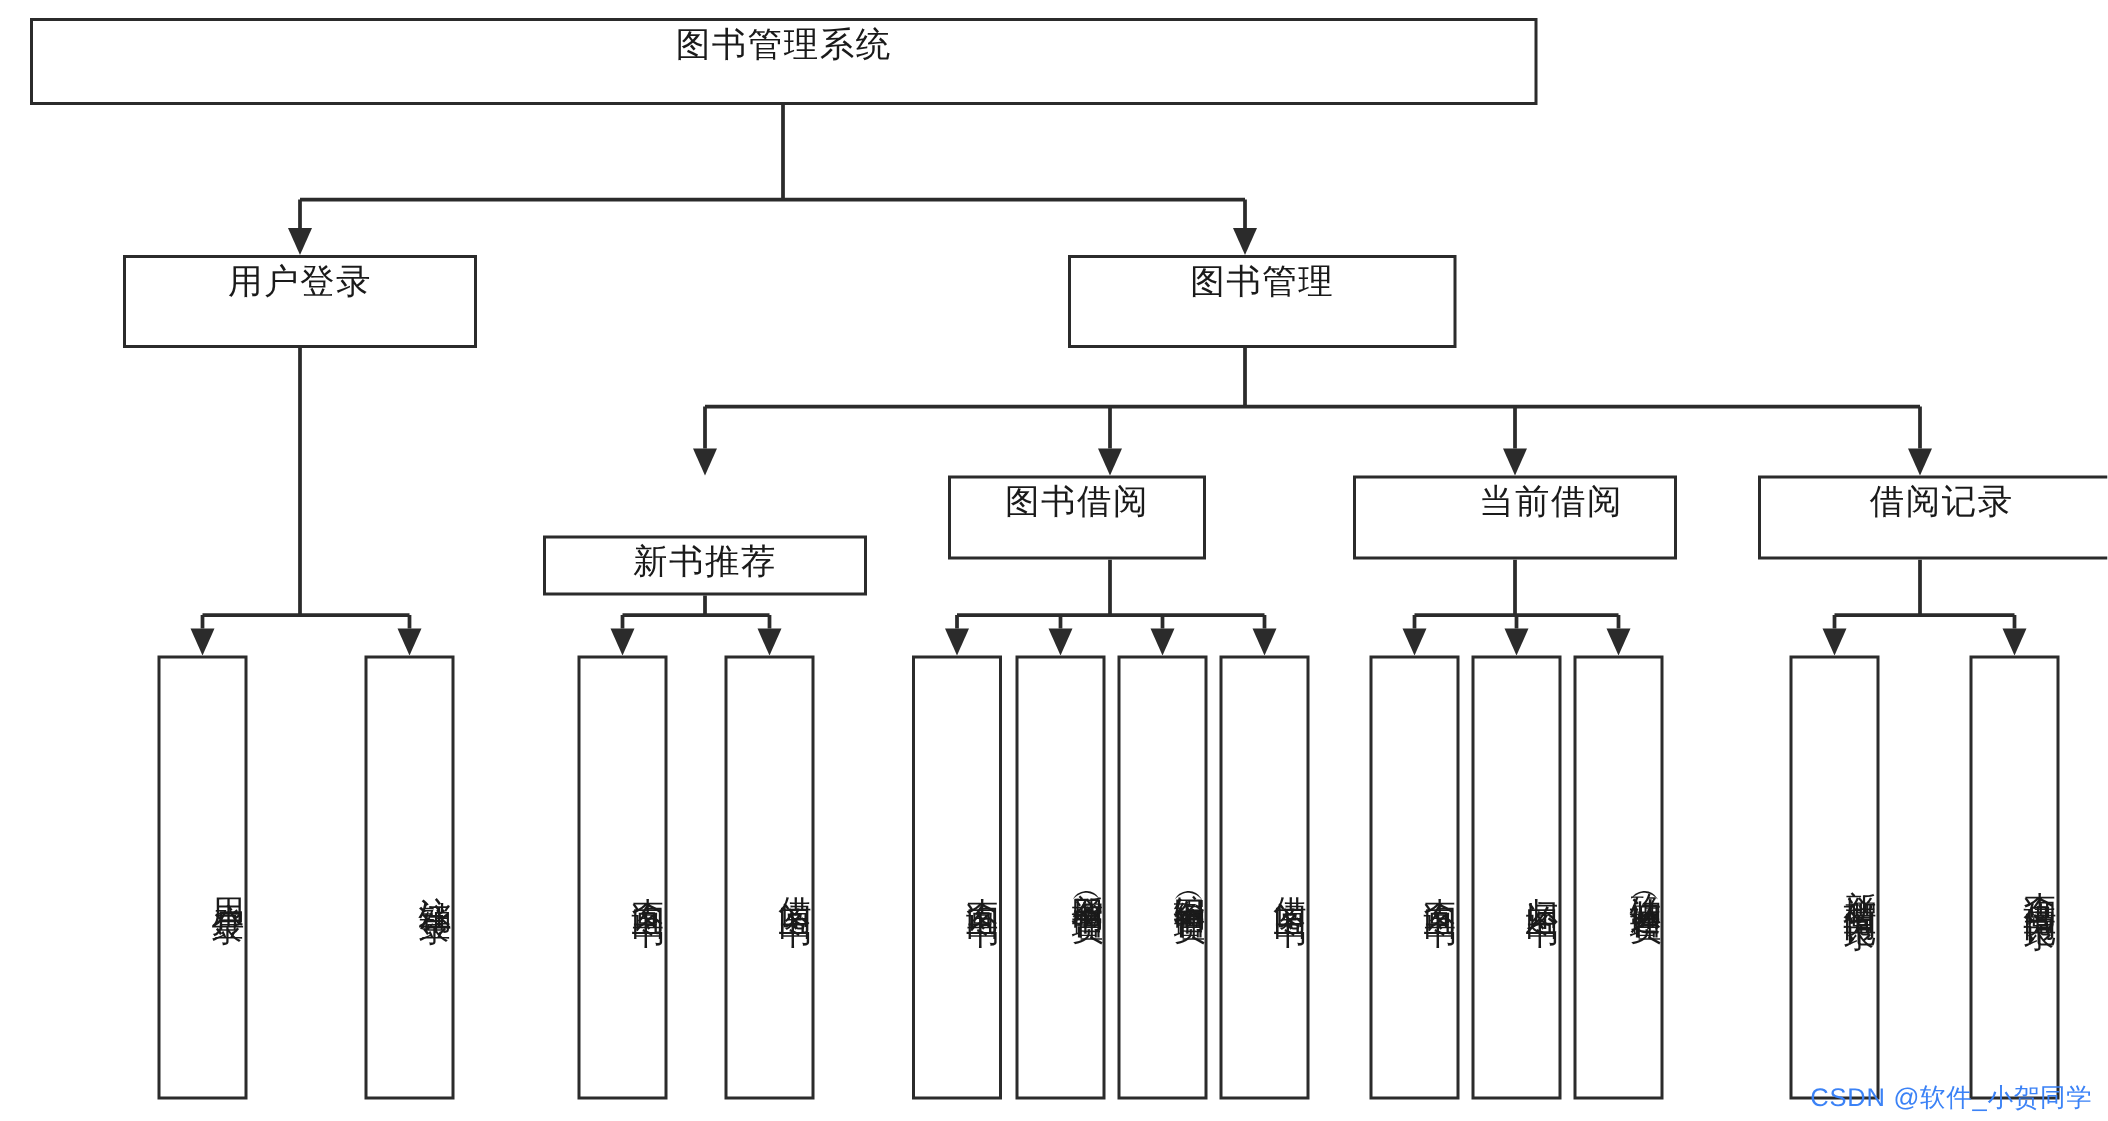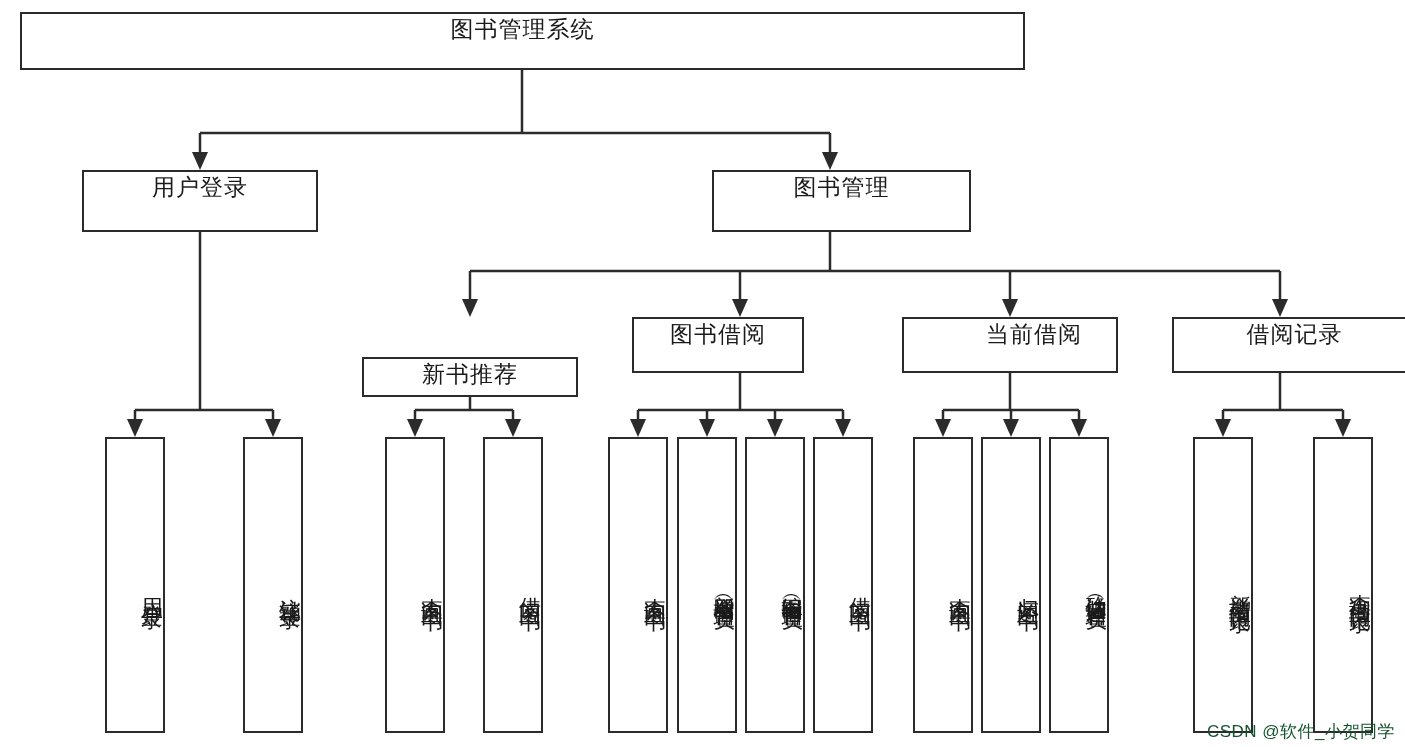--- a/index.html
+++ b/index.html
@@ -57,21 +57,21 @@
   }
   .node-v.long {
     font-size: 21px;
     letter-spacing: 2px;
   }
   .watermark {
     position: absolute;
     right: 10px;
     bottom: 4px;
     font-size: 17px;
-    color: #14532d;
+    color: #3b82f6;
     letter-spacing: 0.5px;
     white-space: nowrap;
   }
 </style>
 </head>
 <body>
 
 <div id="canvas">
 
   <svg id="edges" viewBox="0 0 1405 747">

